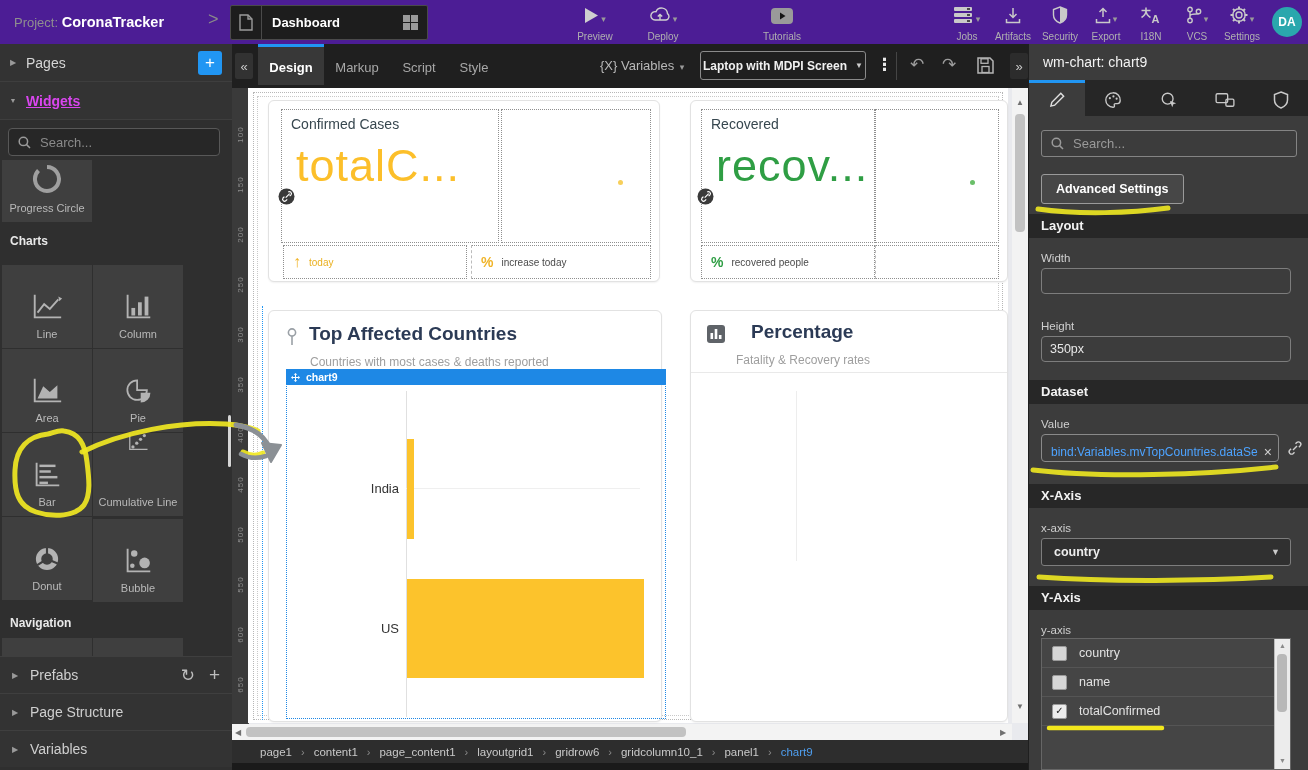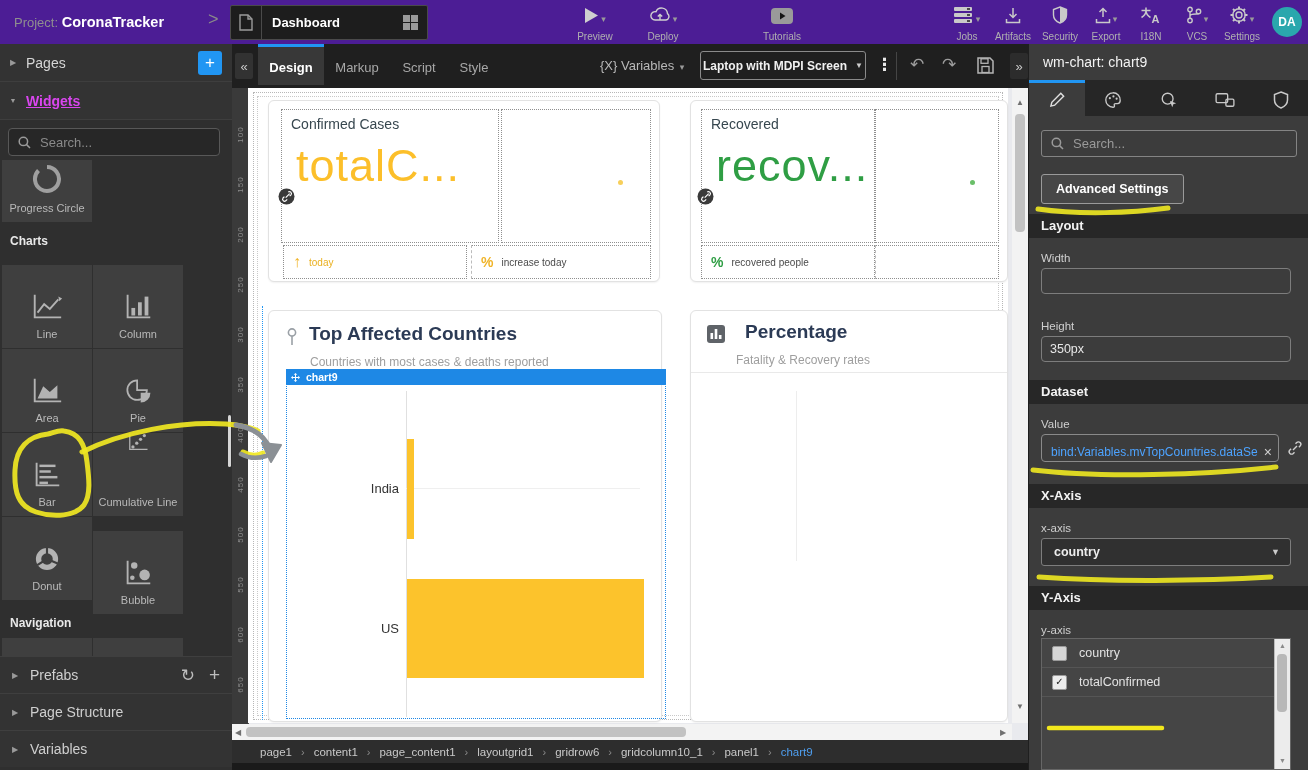--- a/index.html
+++ b/index.html
@@ -357,21 +357,21 @@
   </div>
   <div class="abs tile" style="left:2px;top:473px;">
     <svg width="32" height="30" viewBox="0 0 36 30">
         <circle cx="18" cy="15" r="9.5" fill="none" stroke="#b3b3b3" stroke-width="6"></circle>
         <g stroke="#3f3f3f" stroke-width="2.4">
           <path d="M18 15L18 2M18 15L7 22M18 15l12 5"></path>
         </g>
       </svg>
     <div class="tlabel">Donut</div>
   </div>
-  <div class="abs tile" style="left:93px;top:487px;">
+  <div class="abs tile" style="left:93px;top:475px;">
     <svg width="34" height="30" viewBox="0 0 36 30">
         <path d="M7 2v24h24" stroke="#b3b3b3" stroke-width="2" fill="none"></path>
         <g fill="#b3b3b3">
           <circle cx="14" cy="7" r="3.4"></circle>
           <circle cx="12" cy="20" r="2.4"></circle>
           <circle cx="25" cy="17" r="5.6"></circle>
         </g>
       </svg>
     <div class="tlabel">Bubble</div>
   </div>
@@ -492,21 +492,21 @@
       <div class="hbar" style="left: 138px; top: 268px; height: 99px; width: 237px; background: rgb(252, 195, 44);"></div>
     </div>
 
     <div class="abs card" style="left:442px;top:222px;width:316px;height:410px;">
       <svg class="abs" style="left:16px;top:14px;" width="18" height="18" viewBox="0 0 18 18">
           <rect x="0" y="0" width="18" height="18" rx="3" fill="#5f6368"></rect>
           <rect x="3.5" y="8" width="2.6" height="6" fill="#fff"></rect>
           <rect x="7.7" y="4" width="2.6" height="10" fill="#fff"></rect>
           <rect x="11.9" y="10" width="2.6" height="4" fill="#fff"></rect>
         </svg>
-      <div class="paneltitle" style="left:54px;top:10px;">Percentage</div>
+      <div class="paneltitle" style="left:60px;top:10px;">Percentage</div>
       <div class="panelsub" style="left:45px;top:42px;">Fatality &amp; Recovery rates</div>
       <div class="abs" style="left:0;top:61px;width:316px;height:1px;background:#e9e9e9;"></div>
       <div class="abs" style="left:105px;top:80px;width:1px;height:170px;background:#ededed;"></div>
     </div>
   </div>
 
   <div class="abs sb-v">
     <div class="sbarrow" style="left:4px;top:10px;">▲</div>
     <div class="sbthumb" style="left:3px;top:26px;width:10px;height:118px;"></div>
     <div class="sbarrow" style="left:4px;top:614px;">▼</div>
@@ -607,20 +607,24 @@
   </div>
 
   <div class="abs sechead" style="top:542px;">Y-Axis</div>
   <div class="plabel2" style="top:580px;">y-axis</div>
   <div class="abs ylist" style="top:594px;">
     <div class="yrow">
       <span class="ckbox"></span>
       <span class="yl">country</span>
     </div>
     <div class="yrow">
+      <span class="ckbox"></span>
+      <span class="yl">name</span>
+    </div>
+    <div class="yrow">
       <span class="ckbox" style="background:#ececec;">✓</span>
       <span class="yl">totalConfirmed</span>
     </div>
     <div class="ylist-sb">
       <div class="sbarrow" style="left:4px;top:3px;color:#8a8a8a;font-size:7px;">▲</div>
       <div class="sbthumb" style="left:2px;top:15px;width:10px;height:58px;background:#b8b8b8;"></div>
       <div class="sbarrow" style="left:4px;top:118px;color:#8a8a8a;font-size:7px;">▼</div>
     </div>
   </div>
 </div>

